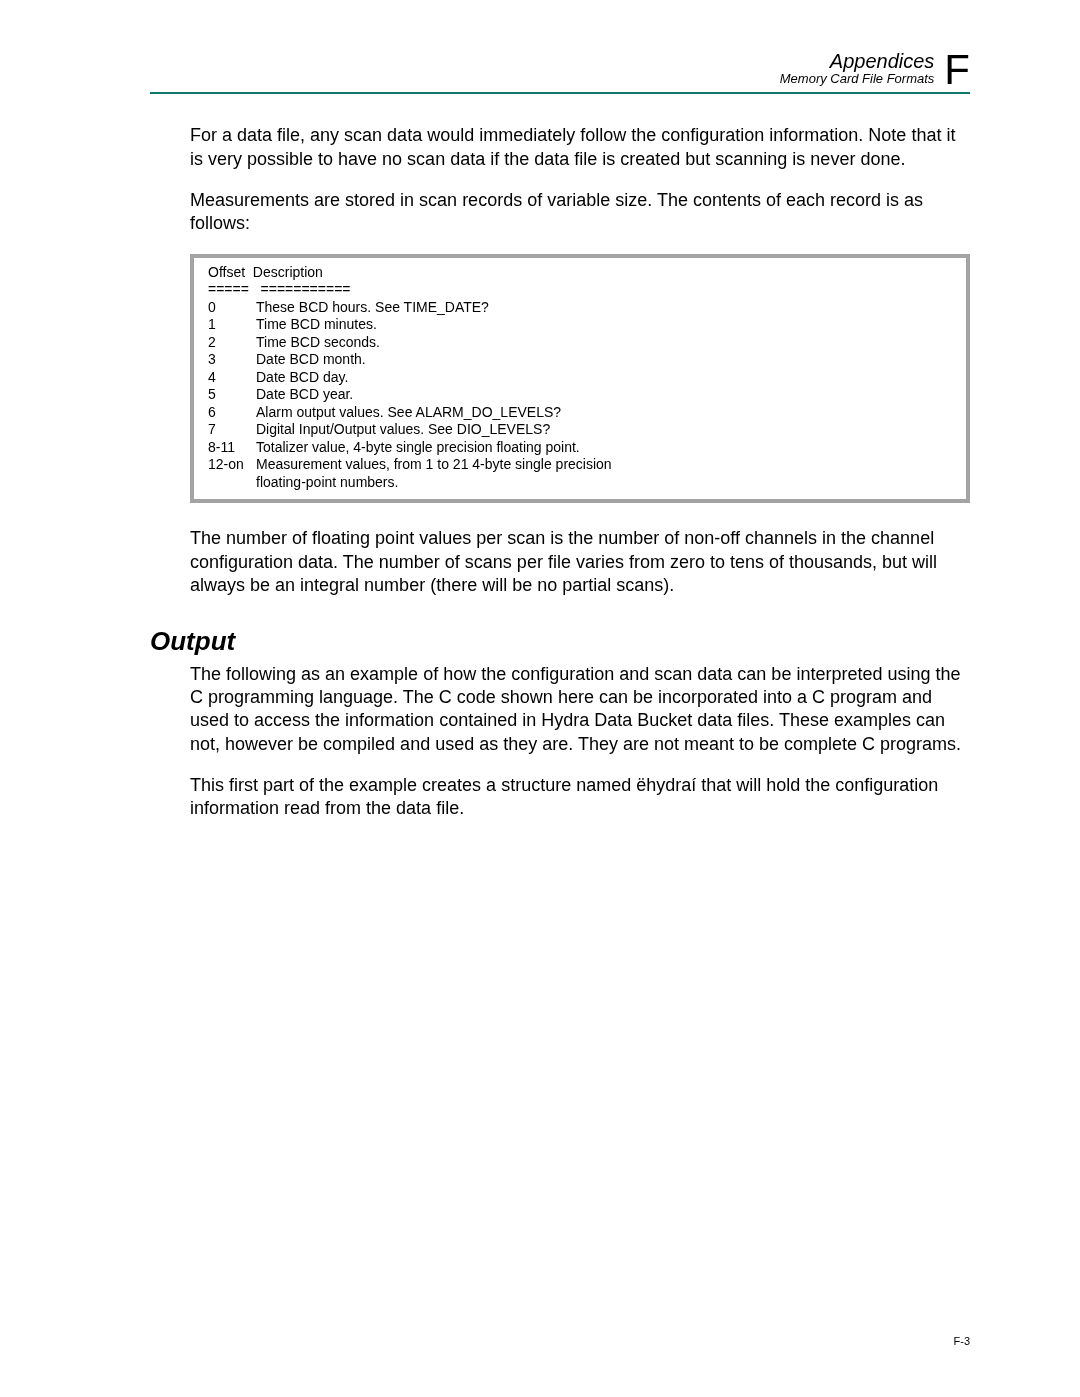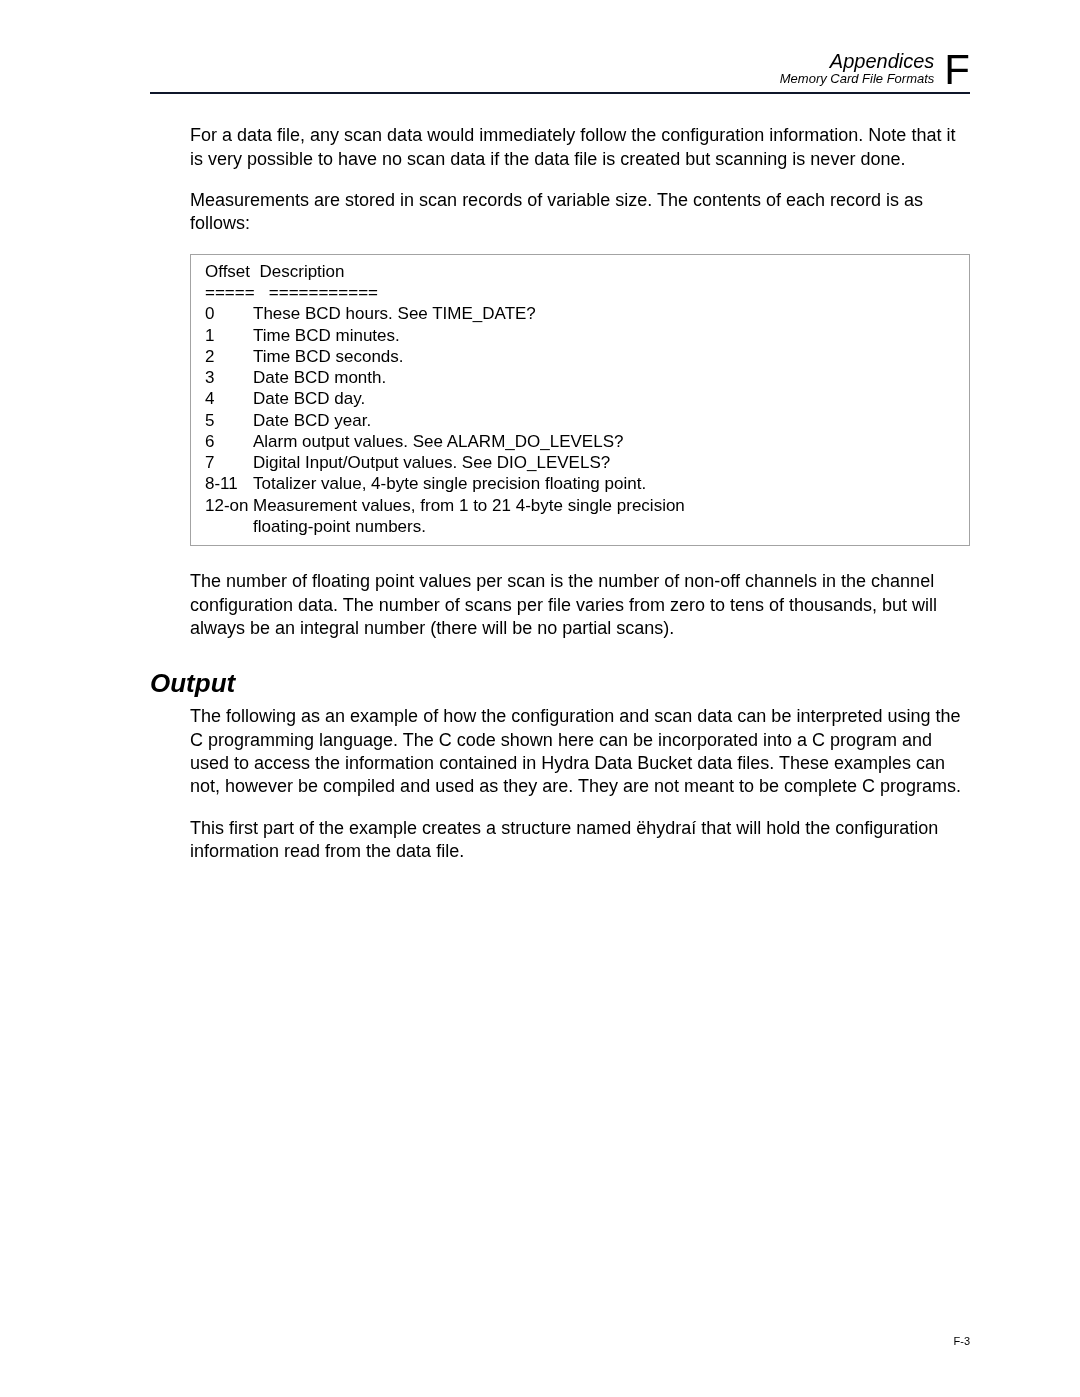--- a/index.html
+++ b/index.html
@@ -17,21 +17,21 @@
     padding: 50px 110px 50px 150px;
     box-sizing: border-box;
     width: 100%;
     height: 100%;
     position: relative;
   }
   .header {
     display: flex;
     justify-content: flex-end;
     align-items: flex-end;
-    border-bottom: 2px solid #0f172a;
+    border-bottom: 2px solid #0f766e;
     padding-bottom: 6px;
     margin-bottom: 30px;
   }
   .header-text {
     text-align: right;
     margin-right: 10px;
   }
   .header-title {
     font-style: italic;
     font-size: 20px;
@@ -48,24 +48,24 @@
     line-height: 0.9;
     font-family: Arial, Helvetica, sans-serif;
     margin-bottom: -2px;
   }
   .body-text {
     font-size: 18px;
     line-height: 1.3;
     margin: 0 0 18px 40px;
   }
   .table-box {
-    border: 1px solid #a3a3a3;
+    border: 4px solid #a3a3a3;
     margin: 0 0 24px 40px;
     padding: 6px 14px 8px 14px;
-    font-size: 17px;
+    font-size: 14px;
     line-height: 1.25;
     font-family: Arial, Helvetica, sans-serif;
   }
   .table-header-row {
     white-space: pre;
   }
   .table-divider {
     white-space: pre;
     letter-spacing: 0;
   }

